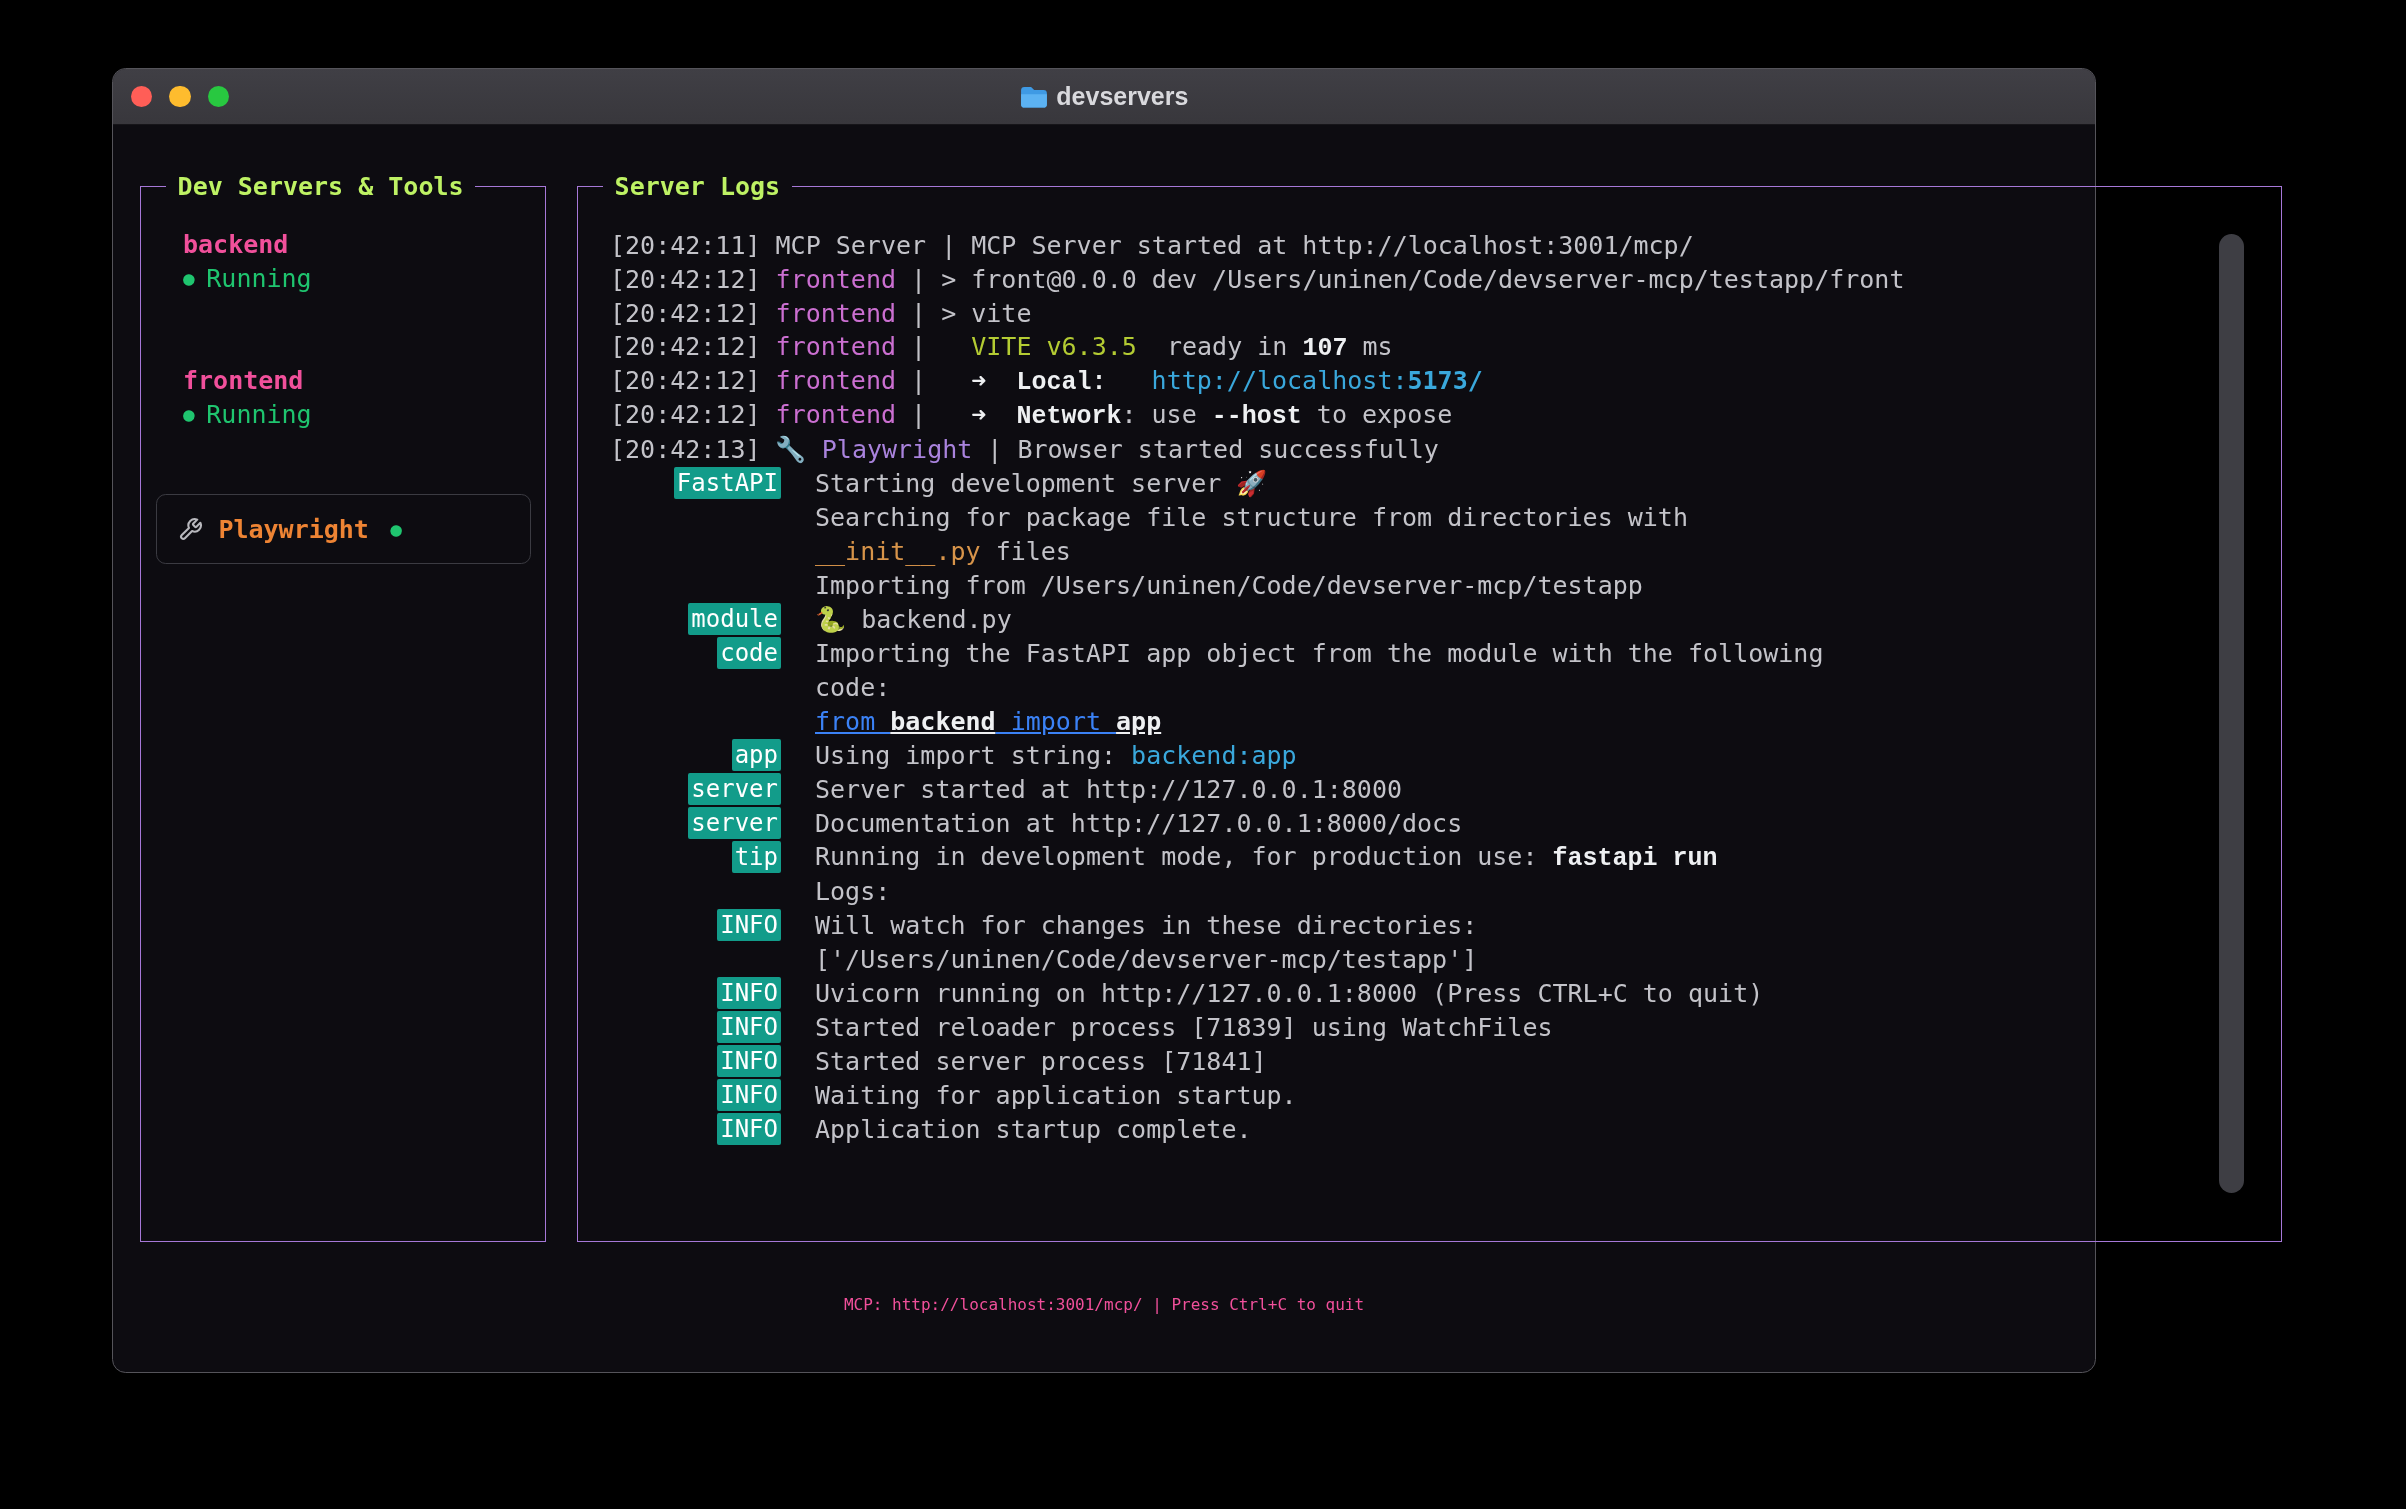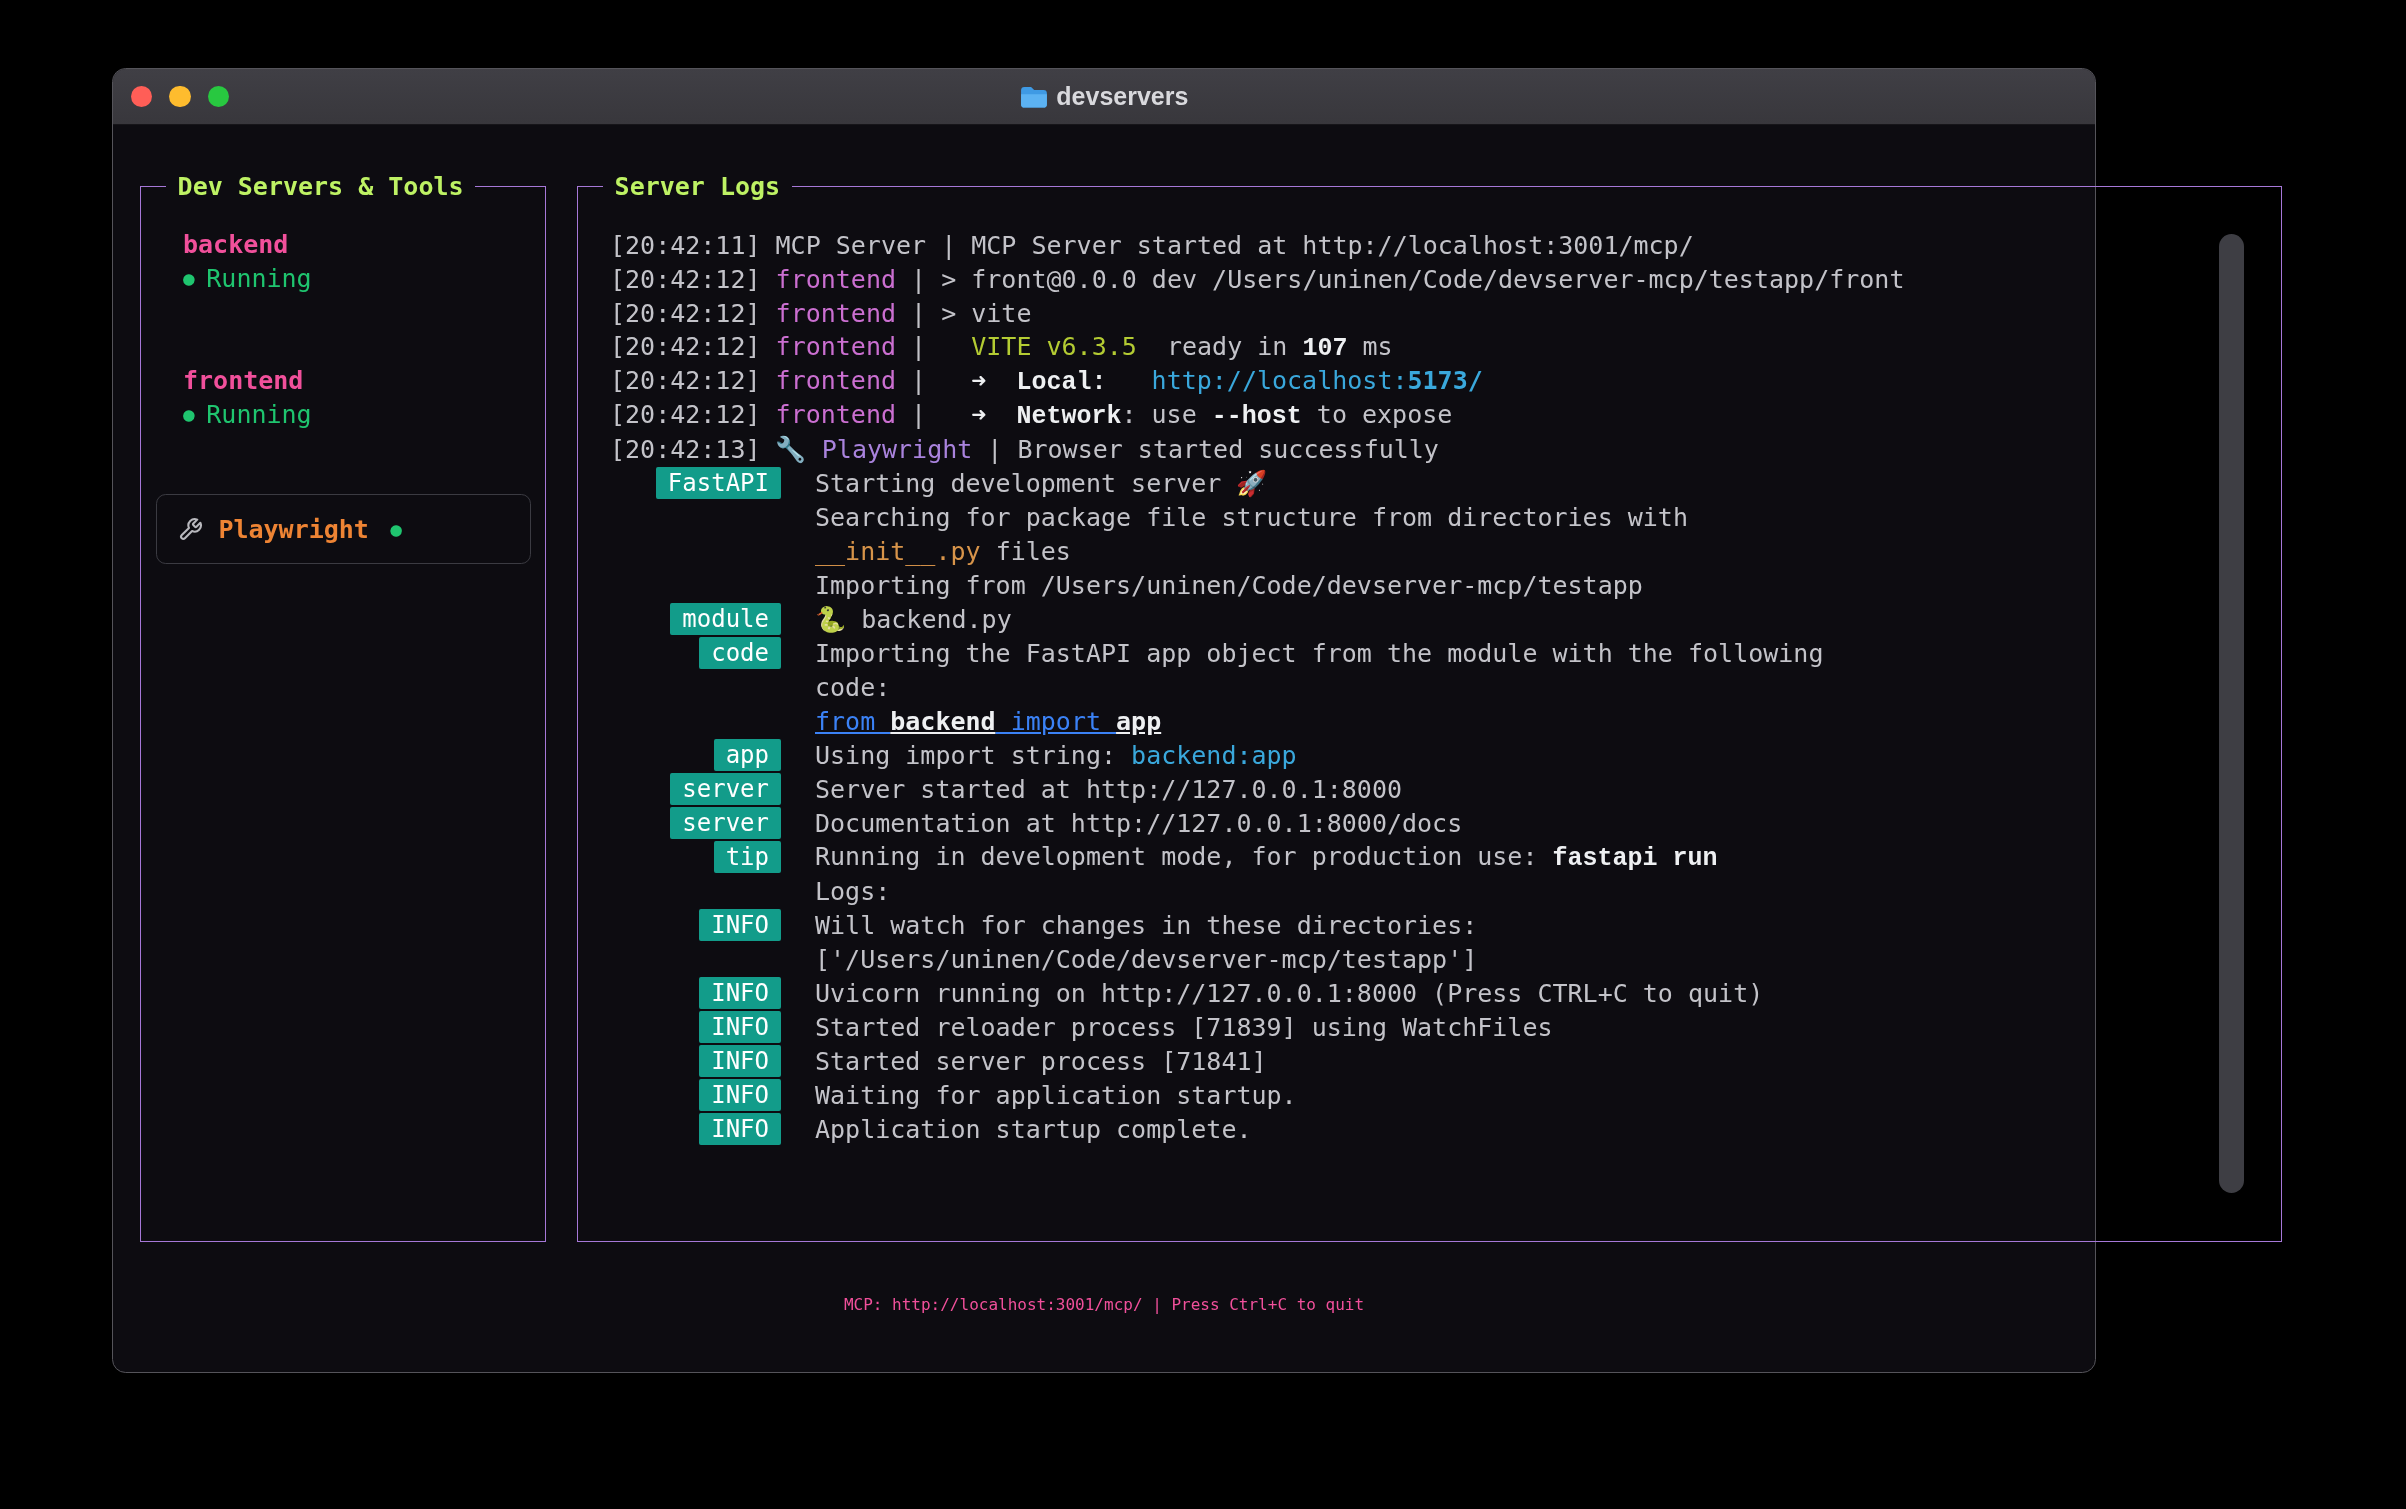--- a/index.html
+++ b/index.html
@@ -53,21 +53,21 @@
   }
   .tool-name{color:var(--orange);font-weight:bold;font-size:25px;white-space:pre;}
   .tool-dot{color:var(--green);font-size:19.4px;margin-left:5.8px;}
 
   
   .log-lines{position:absolute;left:32px;top:41px;right:78px;}
   .log-line{display:flex;align-items:center;height:34px;white-space:pre;font-size:25px;}
   .gutter{display:inline-flex;width:205px;min-width:205px;justify-content:flex-end;padding-right:34px;}
   .badge{
     display:inline-block;background:var(--badge-teal);color:#ffffff;
-    font-size:24px;line-height:32px;padding:0 12px;border-radius:1.9px;white-space:pre;
+    font-size:24px;line-height:32px;padding:0 3px;border-radius:1.9px;white-space:pre;
   }
   .msg{white-space:pre;}
   .msg span{white-space:pre;}
   .s-p{color:var(--text);}
   .s-fe{color:var(--log-magenta);}
   .s-pw{color:var(--log-purple);}
   .s-vite{color:var(--vite-green);}
   .s-b{color:var(--bright);font-weight:bold;font-family:Liberation Mono, monospace;}
   .s-cy{color:var(--cyan);}
   .s-cyb{color:var(--cyan);font-weight:bold;}

